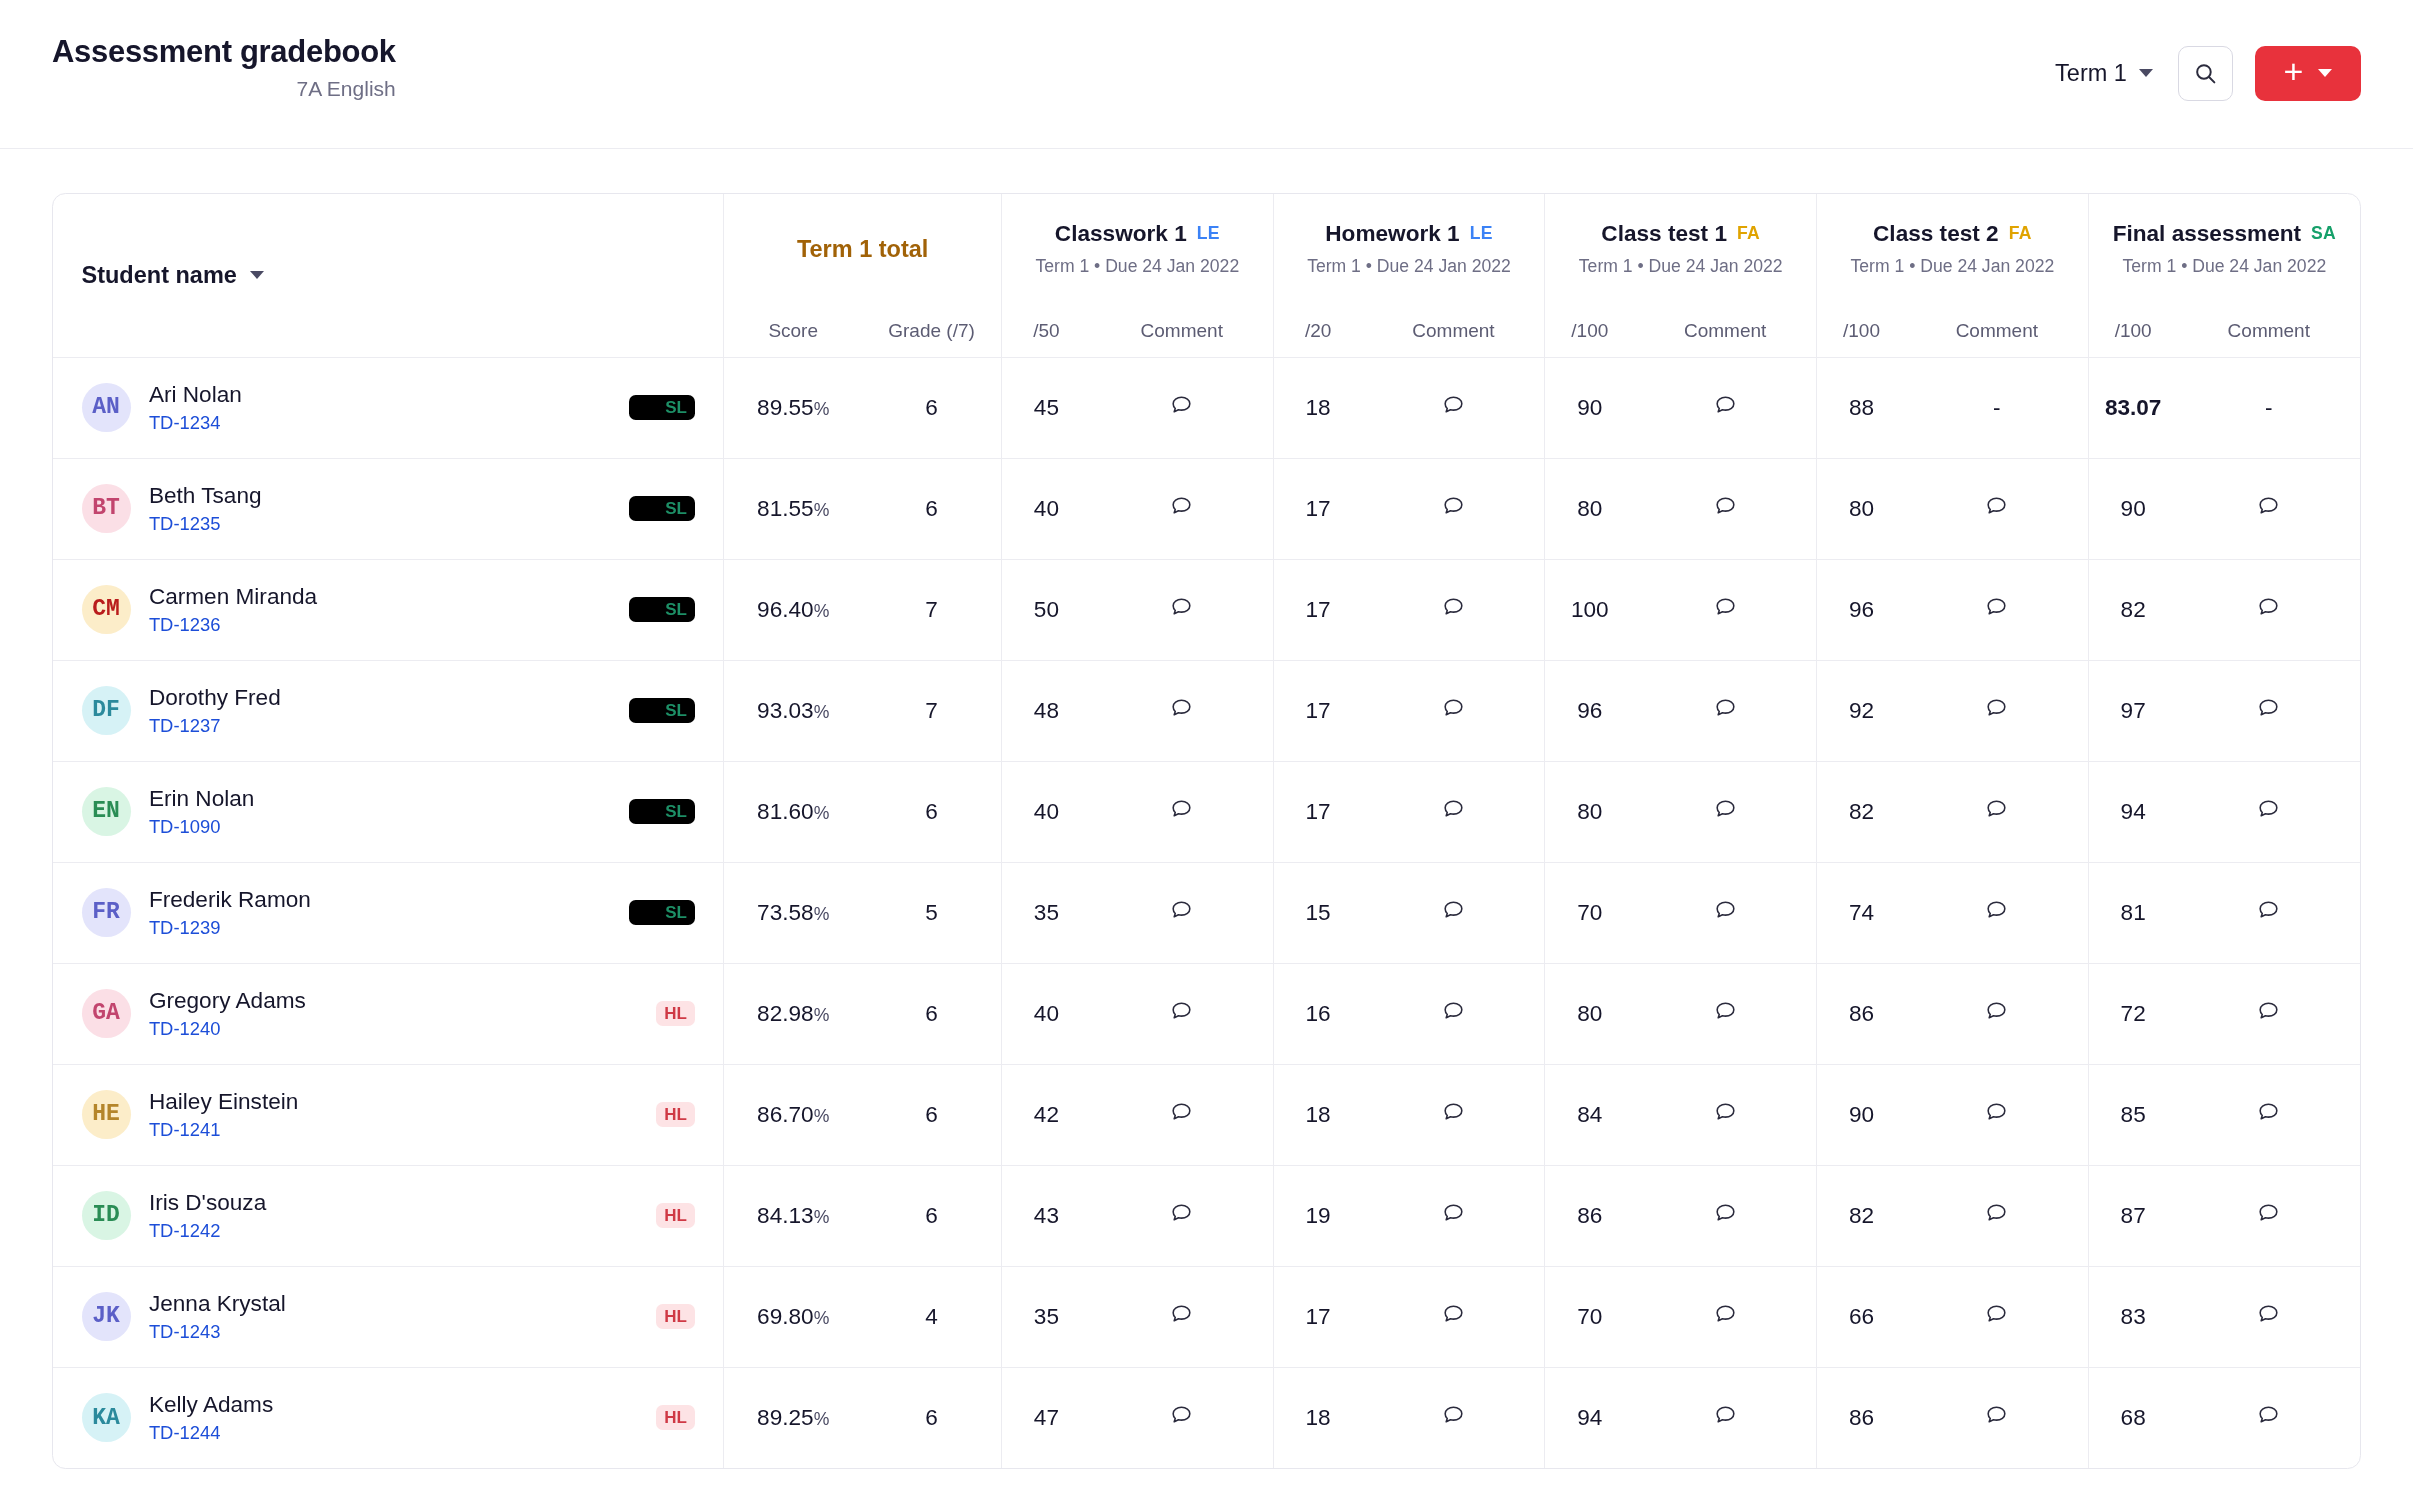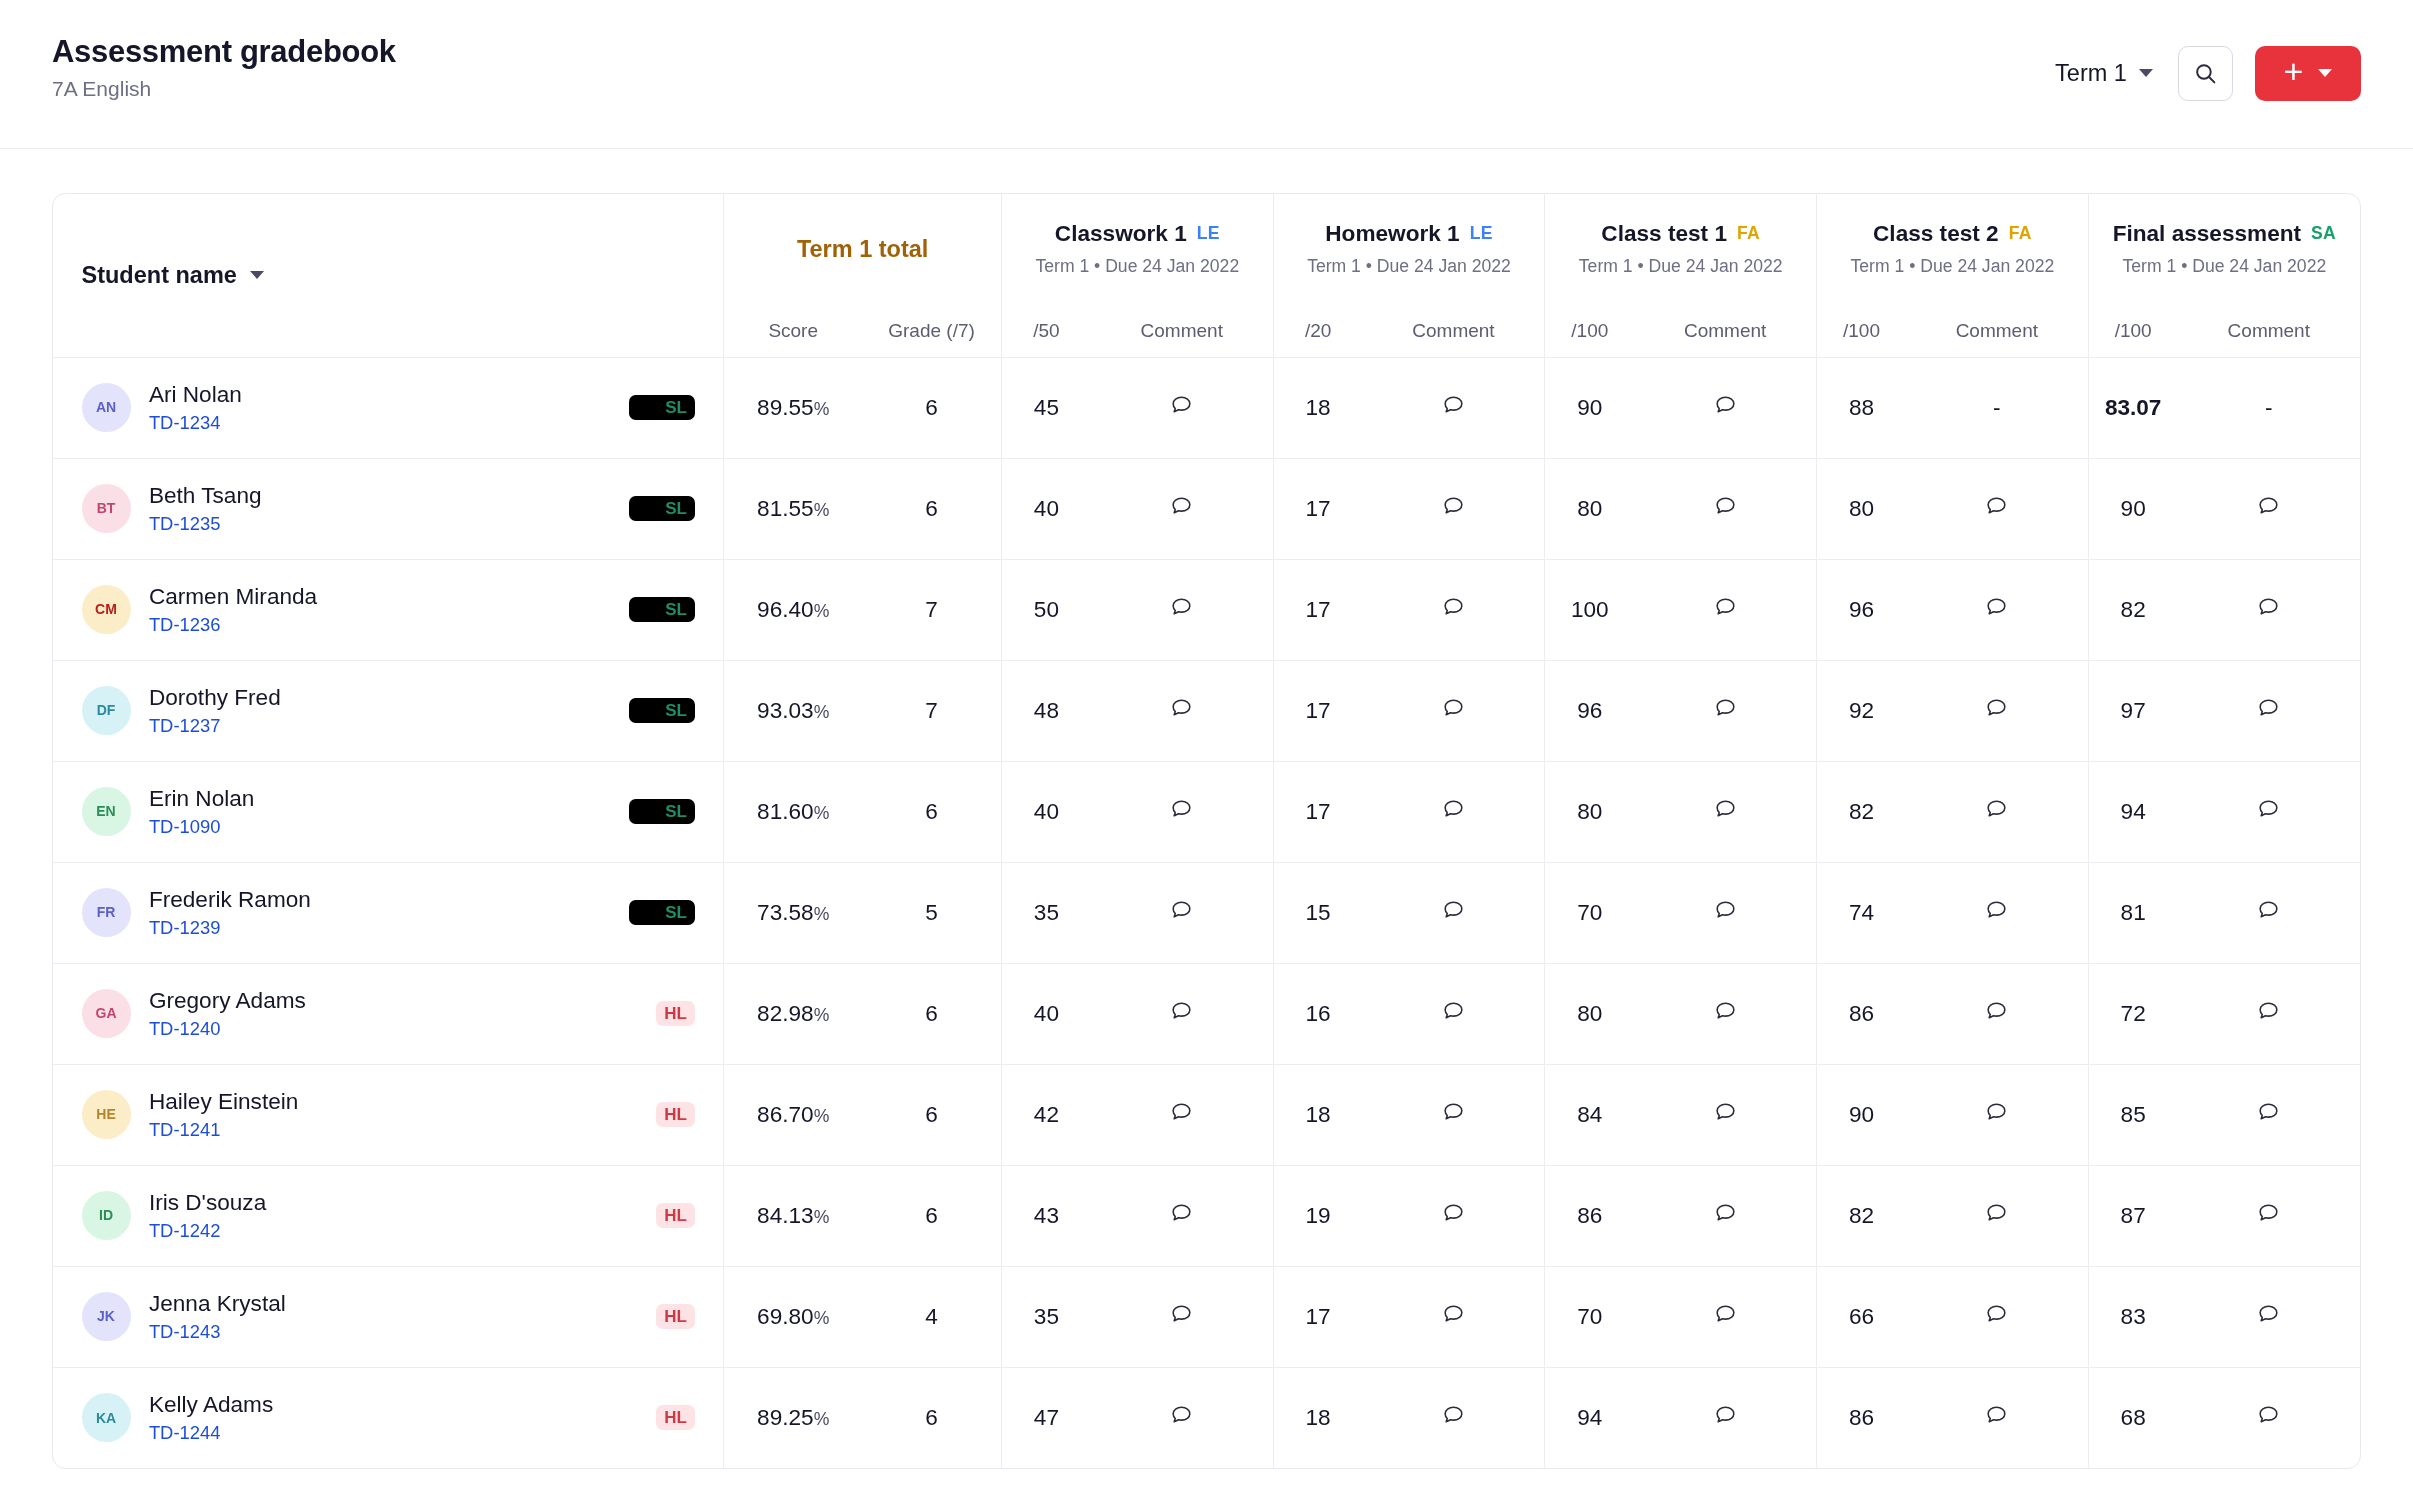--- a/index.html
+++ b/index.html
@@ -23,20 +23,21 @@
   }
 
   
   .header {
     height: 149px;
     border-bottom: 1.7px solid #ececf1;
     display: flex;
     align-items: flex-start;
     padding: 34px 52px 0 52px;
     justify-content: space-between;
+    text-align: right;
   }
   .header-left {
     display: flex;
     flex-direction: column;
     gap: 6.7px;
   }
   .page-title {
     font-size: 31px;
     font-weight: bold;
     letter-spacing: -0.3px;
@@ -219,23 +220,24 @@
     align-items: center;
     gap: 18.4px;
   }
   .avatar {
     width: 49px;
     height: 49px;
     border-radius: 50%;
     display: flex;
     align-items: center;
     justify-content: center;
-    font-size: 14px;
+    font-size: 23px;
     font-weight: bold;
     flex: none;
+    font-family: Liberation Mono, monospace;
   }
   .stu-text { display: flex; flex-direction: column; gap: 3.4px; }
   .stu-name { font-size: 22.6px; color: #16162b; line-height: 1.15; }
   .stu-id { font-size: 18.4px; color: #1d4ed8; line-height: 1.15; }
   .level-badge {
     margin-left: auto;
     margin-right: 27px;
     font-size: 17px;
     font-weight: bold;
     border-radius: 6.7px;

